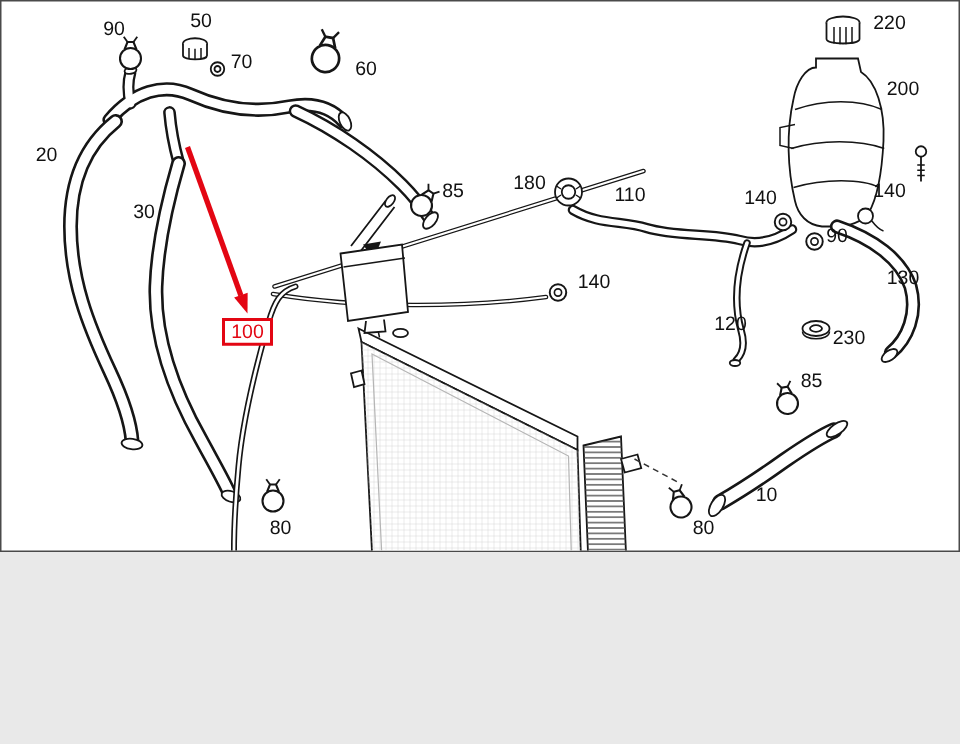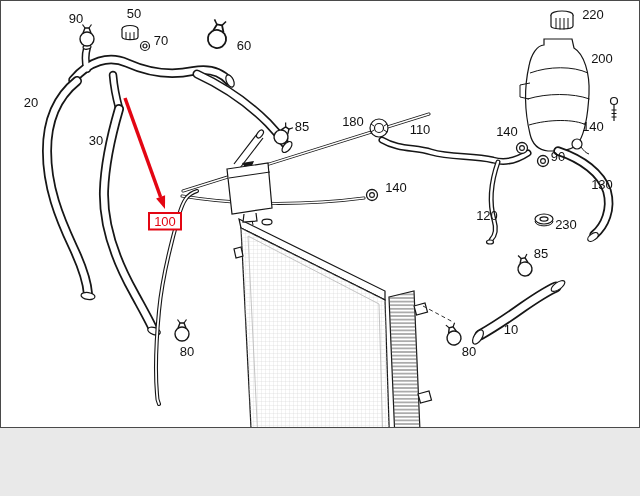--- a/index.html
+++ b/index.html
@@ -1,16 +1,16 @@
 <!DOCTYPE html>
 <html><head>
 <meta charset="utf-8">
 <style>
   html,body{margin:0;padding:0;background:#e9e9e9;}
-  .stage{position:relative;width:640px;height:428px;background:#ffffff;border:1px solid #4a4a4a;box-sizing:border-box;overflow:hidden;font-family:"Liberation Sans",sans-serif;}
+  .stage{position:relative;width:640px;height:368px;background:#ffffff;border:1px solid #4a4a4a;box-sizing:border-box;overflow:hidden;font-family:"Liberation Sans",sans-serif;}
   svg{position:absolute;left:0;top:0;}
   .tube-o{fill:none;stroke:#161616;stroke-linecap:round;stroke-linejoin:round;}
   .tube-i{fill:none;stroke:#ffffff;stroke-linecap:round;stroke-linejoin:round;}
   .ln{fill:none;stroke:#161616;stroke-width:1.2;}
   .lnthin{fill:none;stroke:#161616;stroke-width:1;}
   .white{fill:#ffffff;}
   .lbl{font:13px "Liberation Sans",sans-serif;fill:#111111;}
   .lbl-red{font:13px "Liberation Sans",sans-serif;}
 </style>
 </head>

